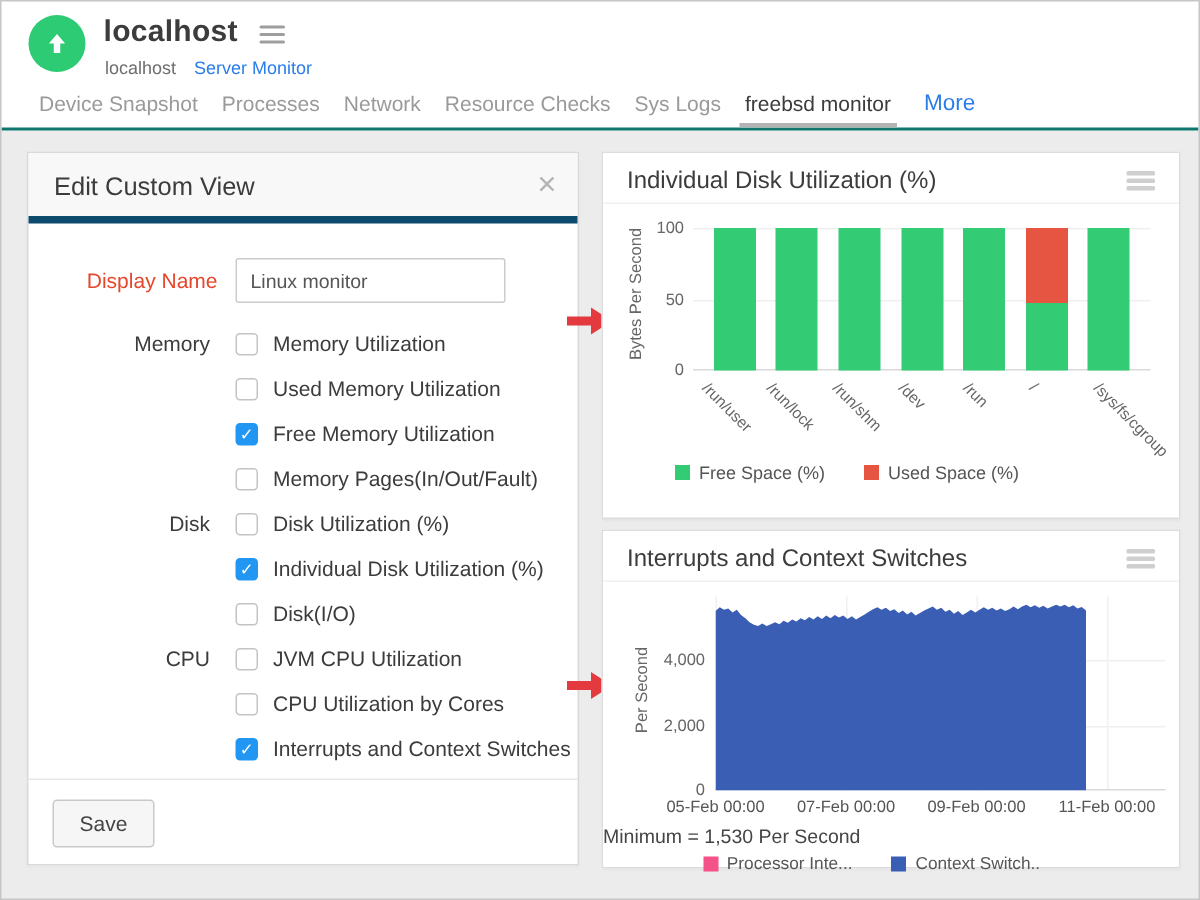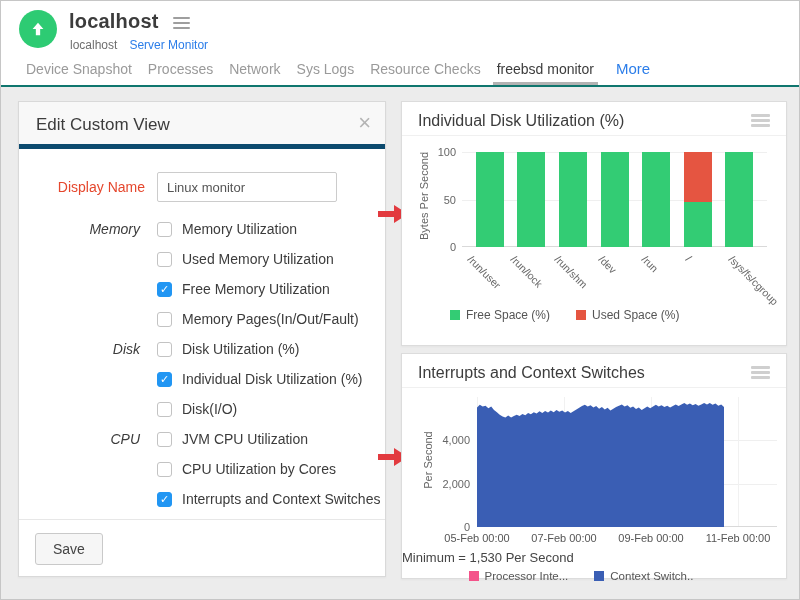--- a/index.html
+++ b/index.html
@@ -24,21 +24,21 @@
   
   .dialog { position:absolute; left:17px; top:100px; width:368px; height:476px; background:#fff; border:1px solid #d9d9d9; box-shadow:0 1px 2px rgba(0,0,0,.04); }
   .dialog-head { position:relative; height:47px; background:#f8f8f8; border-bottom:5px solid #0c4a6e; }
   .dialog-title { position:absolute; left:17px; top:13px; font-size:17px; color:#3c3c3c; }
   .dialog-close { position:absolute; right:14px; top:10px; font-size:22px; color:#b4b4b4; cursor:pointer; line-height:1; }
   .field-row { position:absolute; left:0; top:70px; width:100%; display:flex; align-items:center; }
   .field-label { width:138px; text-align:right; padding-right:12px; font-size:14px; color:#e5472d; }
   .field-input { width:180px; height:30px; border:1px solid #ccc; border-radius:2px; padding:0 9px; font-size:13px; color:#555; font-family:"Liberation Sans", sans-serif; outline:none; }
   .groups { position:absolute; left:0; top:112px; width:100%; }
   .opt-row { display:flex; align-items:center; height:30px; }
-  .grp-label { width:138px; text-align:right; padding-right:17px; font-size:14px; color:#3c3c3c;font-style:italic; }
+  .grp-label { width:138px; text-align:right; padding-right:17px; font-size:14px; color:#3c3c3c; }
   .cbx { width:15px; height:15px; border:1px solid #c3c3c3; border-radius:3px; background:#fff; margin-right:10px; flex:0 0 auto; display:flex; align-items:center; justify-content:center; cursor:pointer; }
   .cbx.checked { background:#2196f3; border-color:#2196f3; color:#fff; font-size:11px; }
   .opt-label { font-size:14px; color:#3c3c3c; }
   .dialog-foot { position:absolute; left:0; right:0; bottom:0; height:57px; border-top:1px solid #e7e7e7; }
   .save-btn { position:absolute; left:16px; top:13px; padding:7px 17px; background:#f6f6f6; border:1px solid #c9c9c9; border-radius:3px; font-size:14px; color:#444; font-family:"Liberation Sans", sans-serif; cursor:pointer; }
 
   
   .red-arrow { position:absolute; width:30px; height:20px; }
 
   
@@ -89,22 +89,22 @@
         <i></i>
         <i></i>
       </div>
     <div class="crumbs">
       <span class="crumb-host">localhost</span><span class="crumb-link">Server Monitor</span>
     </div>
     <nav class="tabs" id="tabs">
         <span class="tab">Device Snapshot</span>
         <span class="tab">Processes</span>
         <span class="tab">Network</span>
+        <span class="tab">Resource Checks</span>
         <span class="tab">Sys Logs</span>
-        <span class="tab">Resource Checks</span>
         <span class="tab active">freebsd monitor</span>
         <span class="tab more">More</span>
       </nav>
   </div>
 
   <section class="dialog">
     <div class="dialog-head">
       <span class="dialog-title">Edit Custom View</span>
       <span class="dialog-close">×</span>
     </div>

